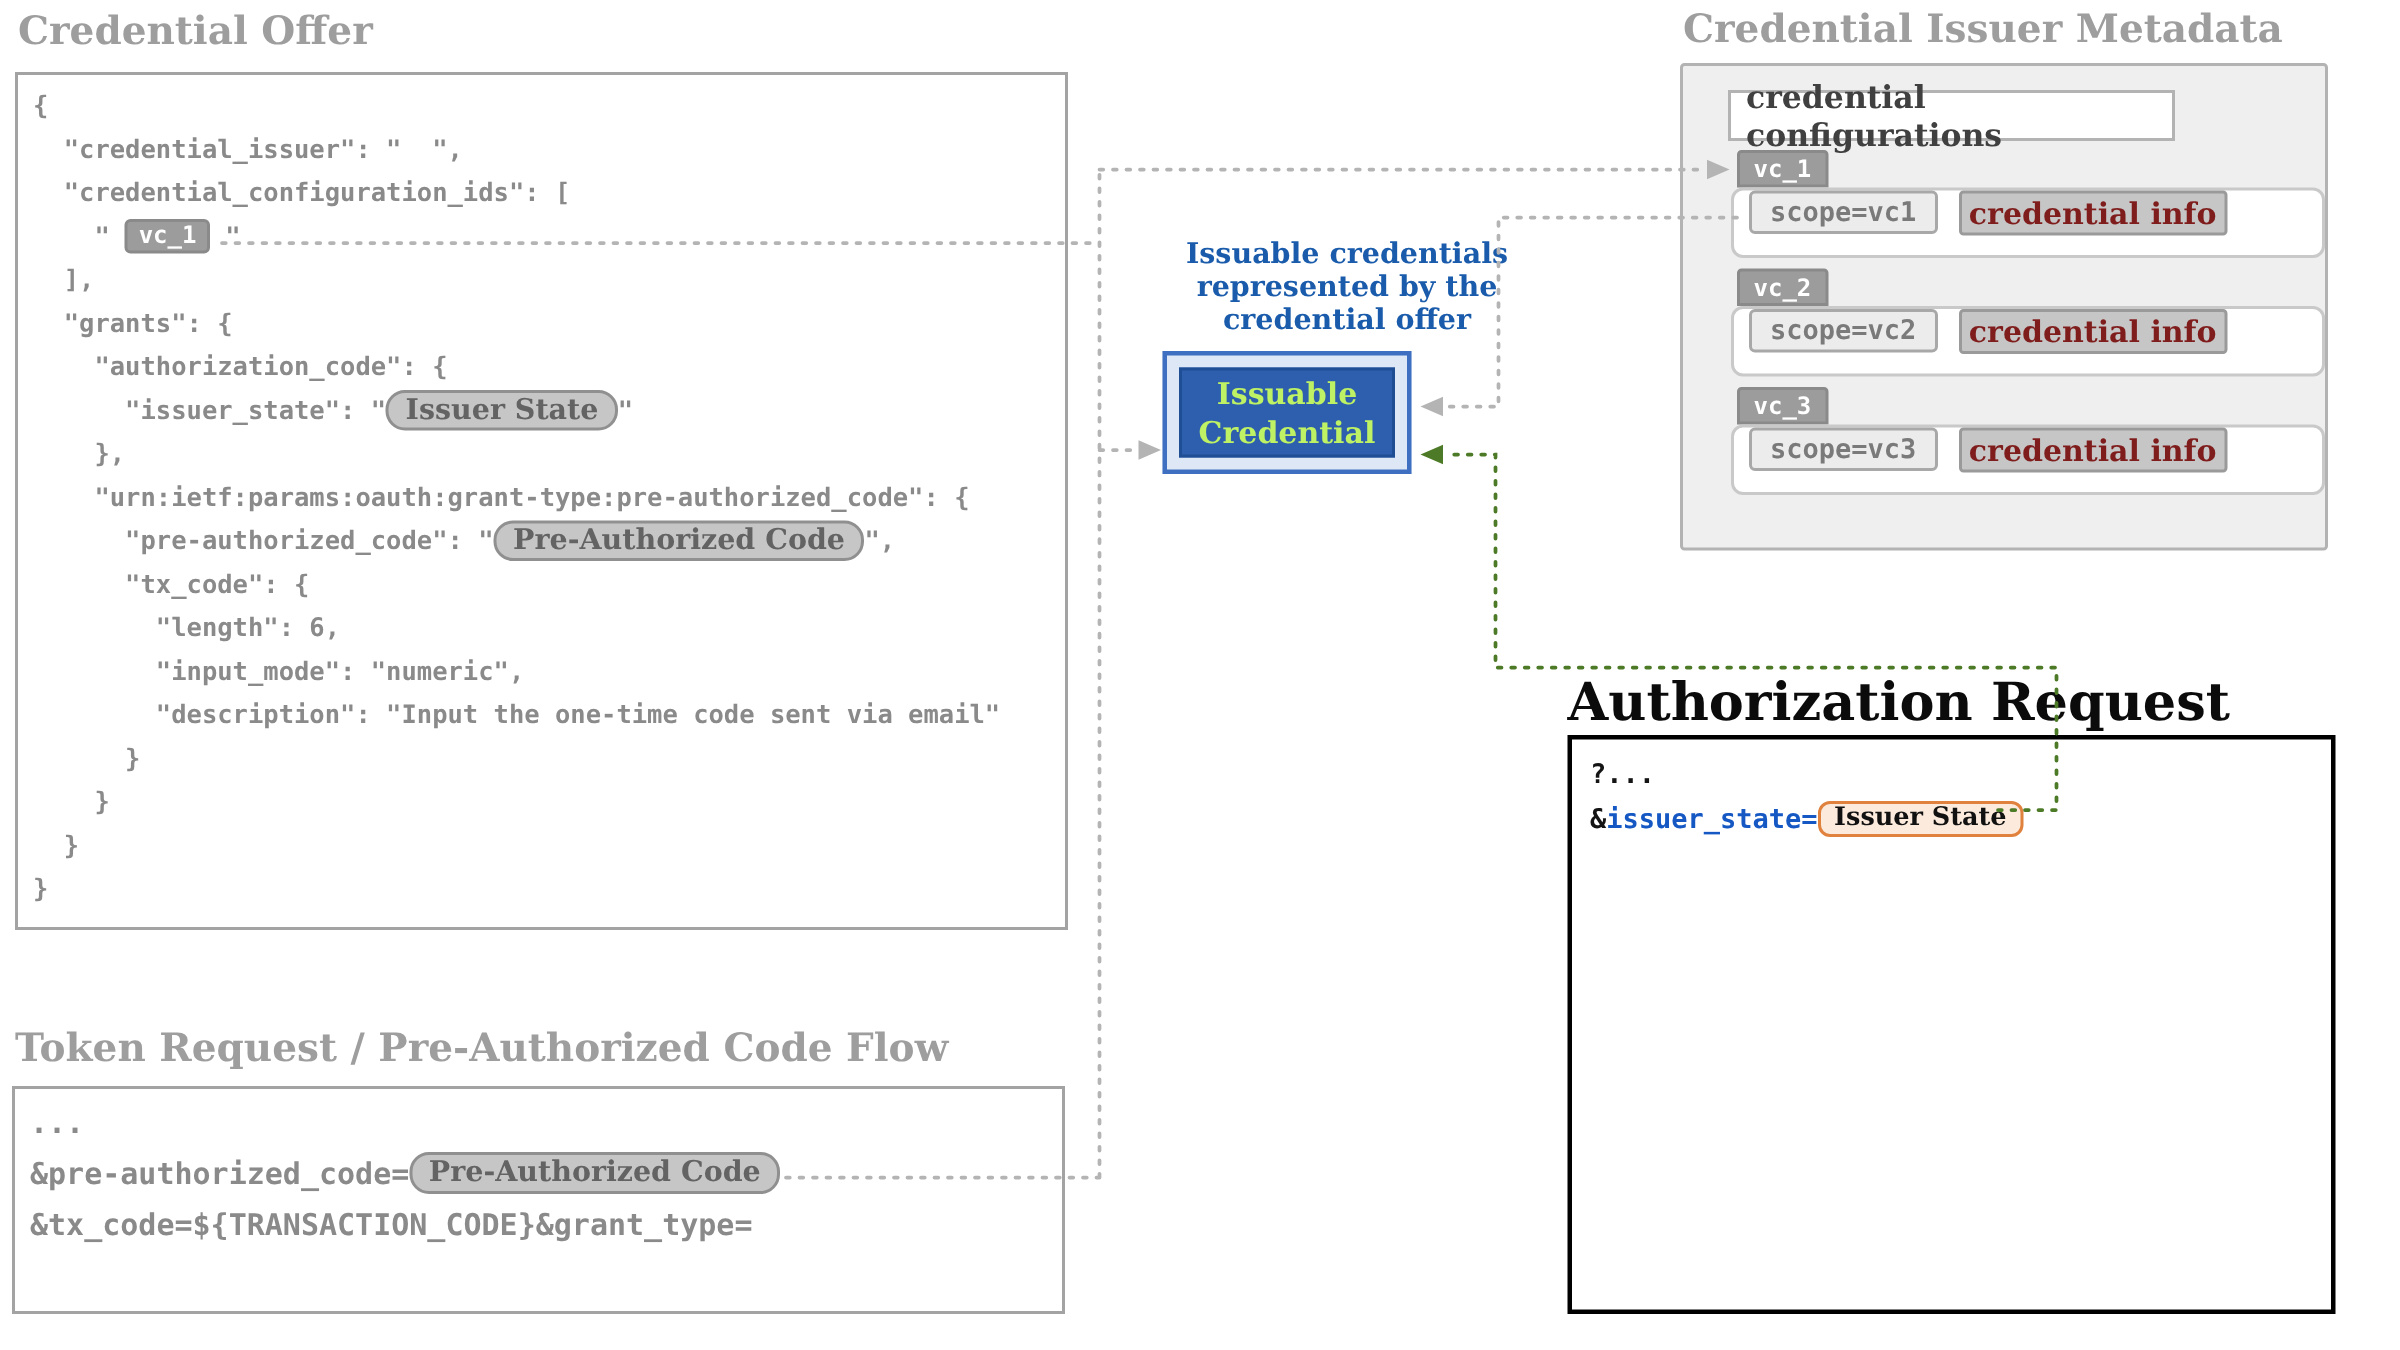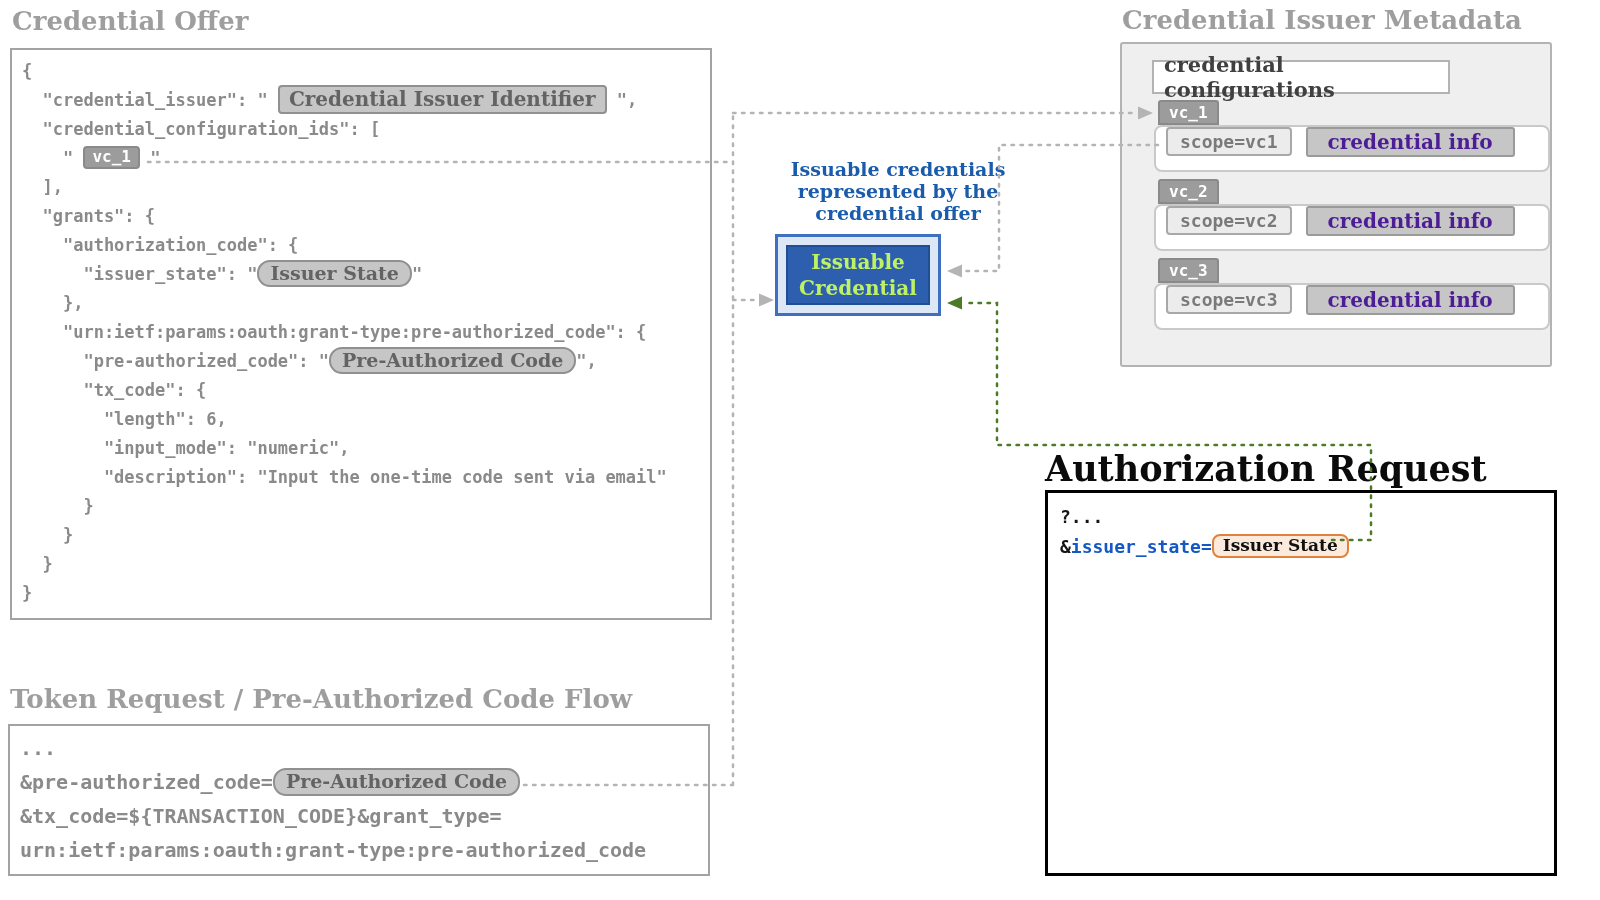--- a/index.html
+++ b/index.html
@@ -61,22 +61,22 @@
   .vc-row{
     position:absolute;left:0;top:25px;width:396px;height:47px;box-sizing:border-box;
     background:#ffffff;border:2px solid #c9c9c9;border-radius:8px;
     display:flex;align-items:flex-start;padding-left:10px;gap:14px;
   }
   .scope-badge{
     background:#ececec;border:2px solid #a8a8a8;border-radius:4px;color:#7a7a7a;
     font-family:"DejaVu Sans Mono",monospace;font-weight:bold;font-size:18px;padding:2px 12px;
   }
   .info-badge{
-    background:#c6c6c6;border:2px solid #9a9a9a;border-radius:3px;color:#4c1d95;
-    font-family:"DejaVu Serif",serif;font-weight:bold;font-size:20px;padding:1px 20px;
+    background:#c6c6c6;border:2px solid #9a9a9a;border-radius:3px;color:#7f1d1d;
+    font-family:"DejaVu Serif",serif;font-weight:bold;font-size:20px;padding:1px 5px;
   }
 
   
   .center-note{
     position:absolute;left:748px;top:158px;width:220px;text-align:center;
     color:#1a5cab;font-family:"DejaVu Serif",serif;font-weight:bold;font-size:19px;line-height:22px;margin-left:40px;
   }
   .issuable-outer{
     position:absolute;left:775px;top:234px;width:166px;height:82px;box-sizing:border-box;
     background:#dde7f6;border:3px solid #3e6fc0;
@@ -99,21 +99,20 @@
 <div class="heading dark" style="left:1045px;top:448px;">Authorization Request</div>
 <div class="heading" style="left:10px;top:684px;">Token Request / Pre-Authorized Code Flow</div>
 
 <div class="panel panel-offer">
   <div class="code offer-code">
       <div class="code-line">
         <span>{</span>
       </div>
       <div class="code-line">
         <span>  "credential_issuer": " </span>
-        <span class="badge badge-tag">Credential Issuer Identifier</span>
         <span> ",</span>
       </div>
       <div class="code-line">
         <span>  "credential_configuration_ids": [</span>
       </div>
       <div class="code-line">
         <span>    " </span>
         <span class="badge badge-chip">vc_1</span>
         <span> "</span>
       </div>
@@ -173,23 +172,20 @@
   <div class="code token-code">
       <div class="code-line">
         <span>...</span>
       </div>
       <div class="code-line">
         <span>&amp;pre-authorized_code=</span>
         <span class="badge badge-pill">Pre-Authorized Code</span>
       </div>
       <div class="code-line">
         <span>&amp;tx_code=${TRANSACTION_CODE}&amp;grant_type=</span>
-      </div>
-      <div class="code-line">
-        <span>urn:ietf:params:oauth:grant-type:pre-authorized_code</span>
       </div>
     </div>
 </div>
 
 <div class="panel panel-auth">
   <div class="code auth-code">
       <div class="code-line">
         <span>?...</span>
       </div>
       <div class="code-line">

